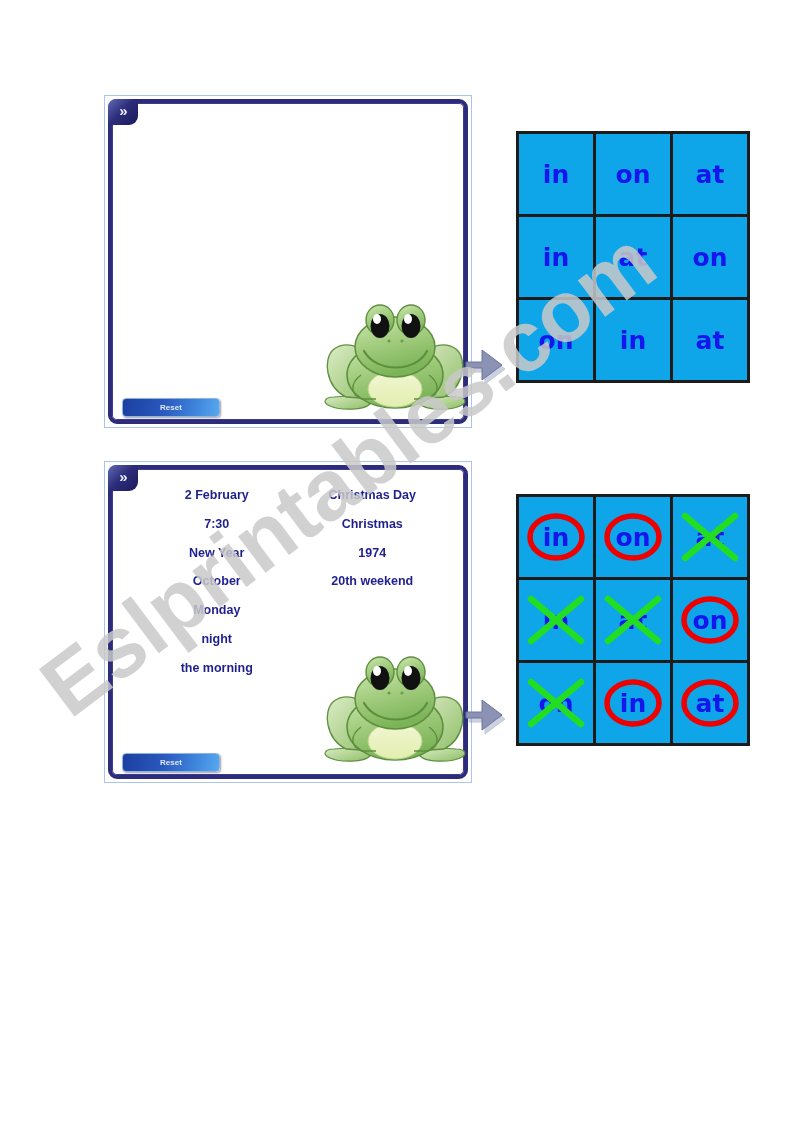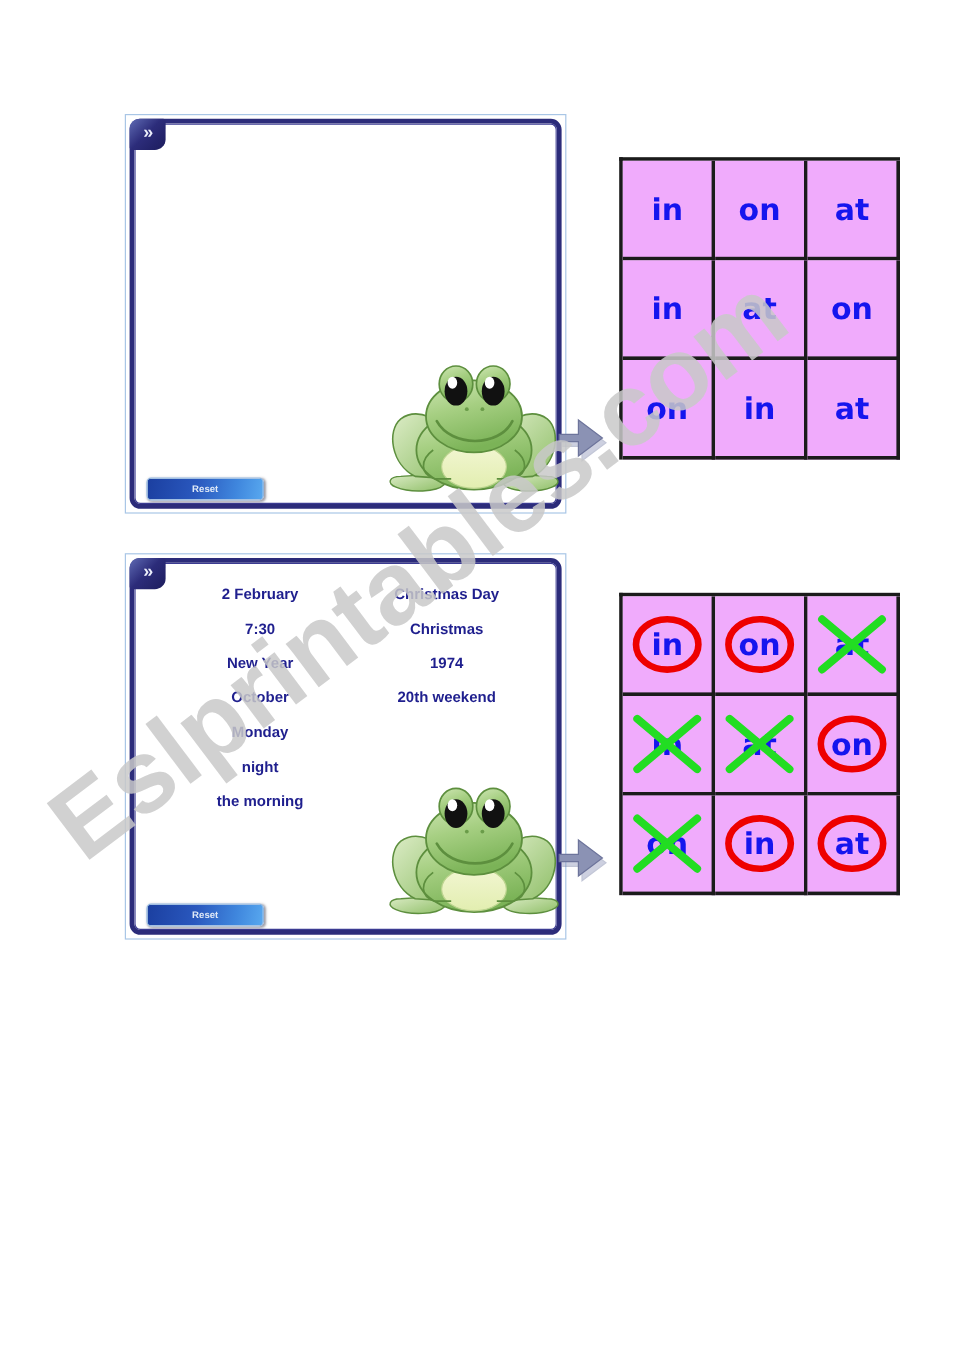--- a/index.html
+++ b/index.html
@@ -128,21 +128,21 @@
     box-sizing: border-box;
   }
   .grid-cell {
     position: relative;
     border-right: 3px solid #1b1b1b;
     border-bottom: 3px solid #1b1b1b;
     display: flex;
     align-items: center;
     justify-content: center;
     box-sizing: border-box;
-    background: #f0abfc;
+    background: #0ea5e9;
   }
   .cell-word {
     color: #1515ee;
     font-size: 25px;
     font-weight: bold;
     font-family: "DejaVu Sans", sans-serif;
     letter-spacing: 0px;
     position: relative;
     z-index: 1;
   }

